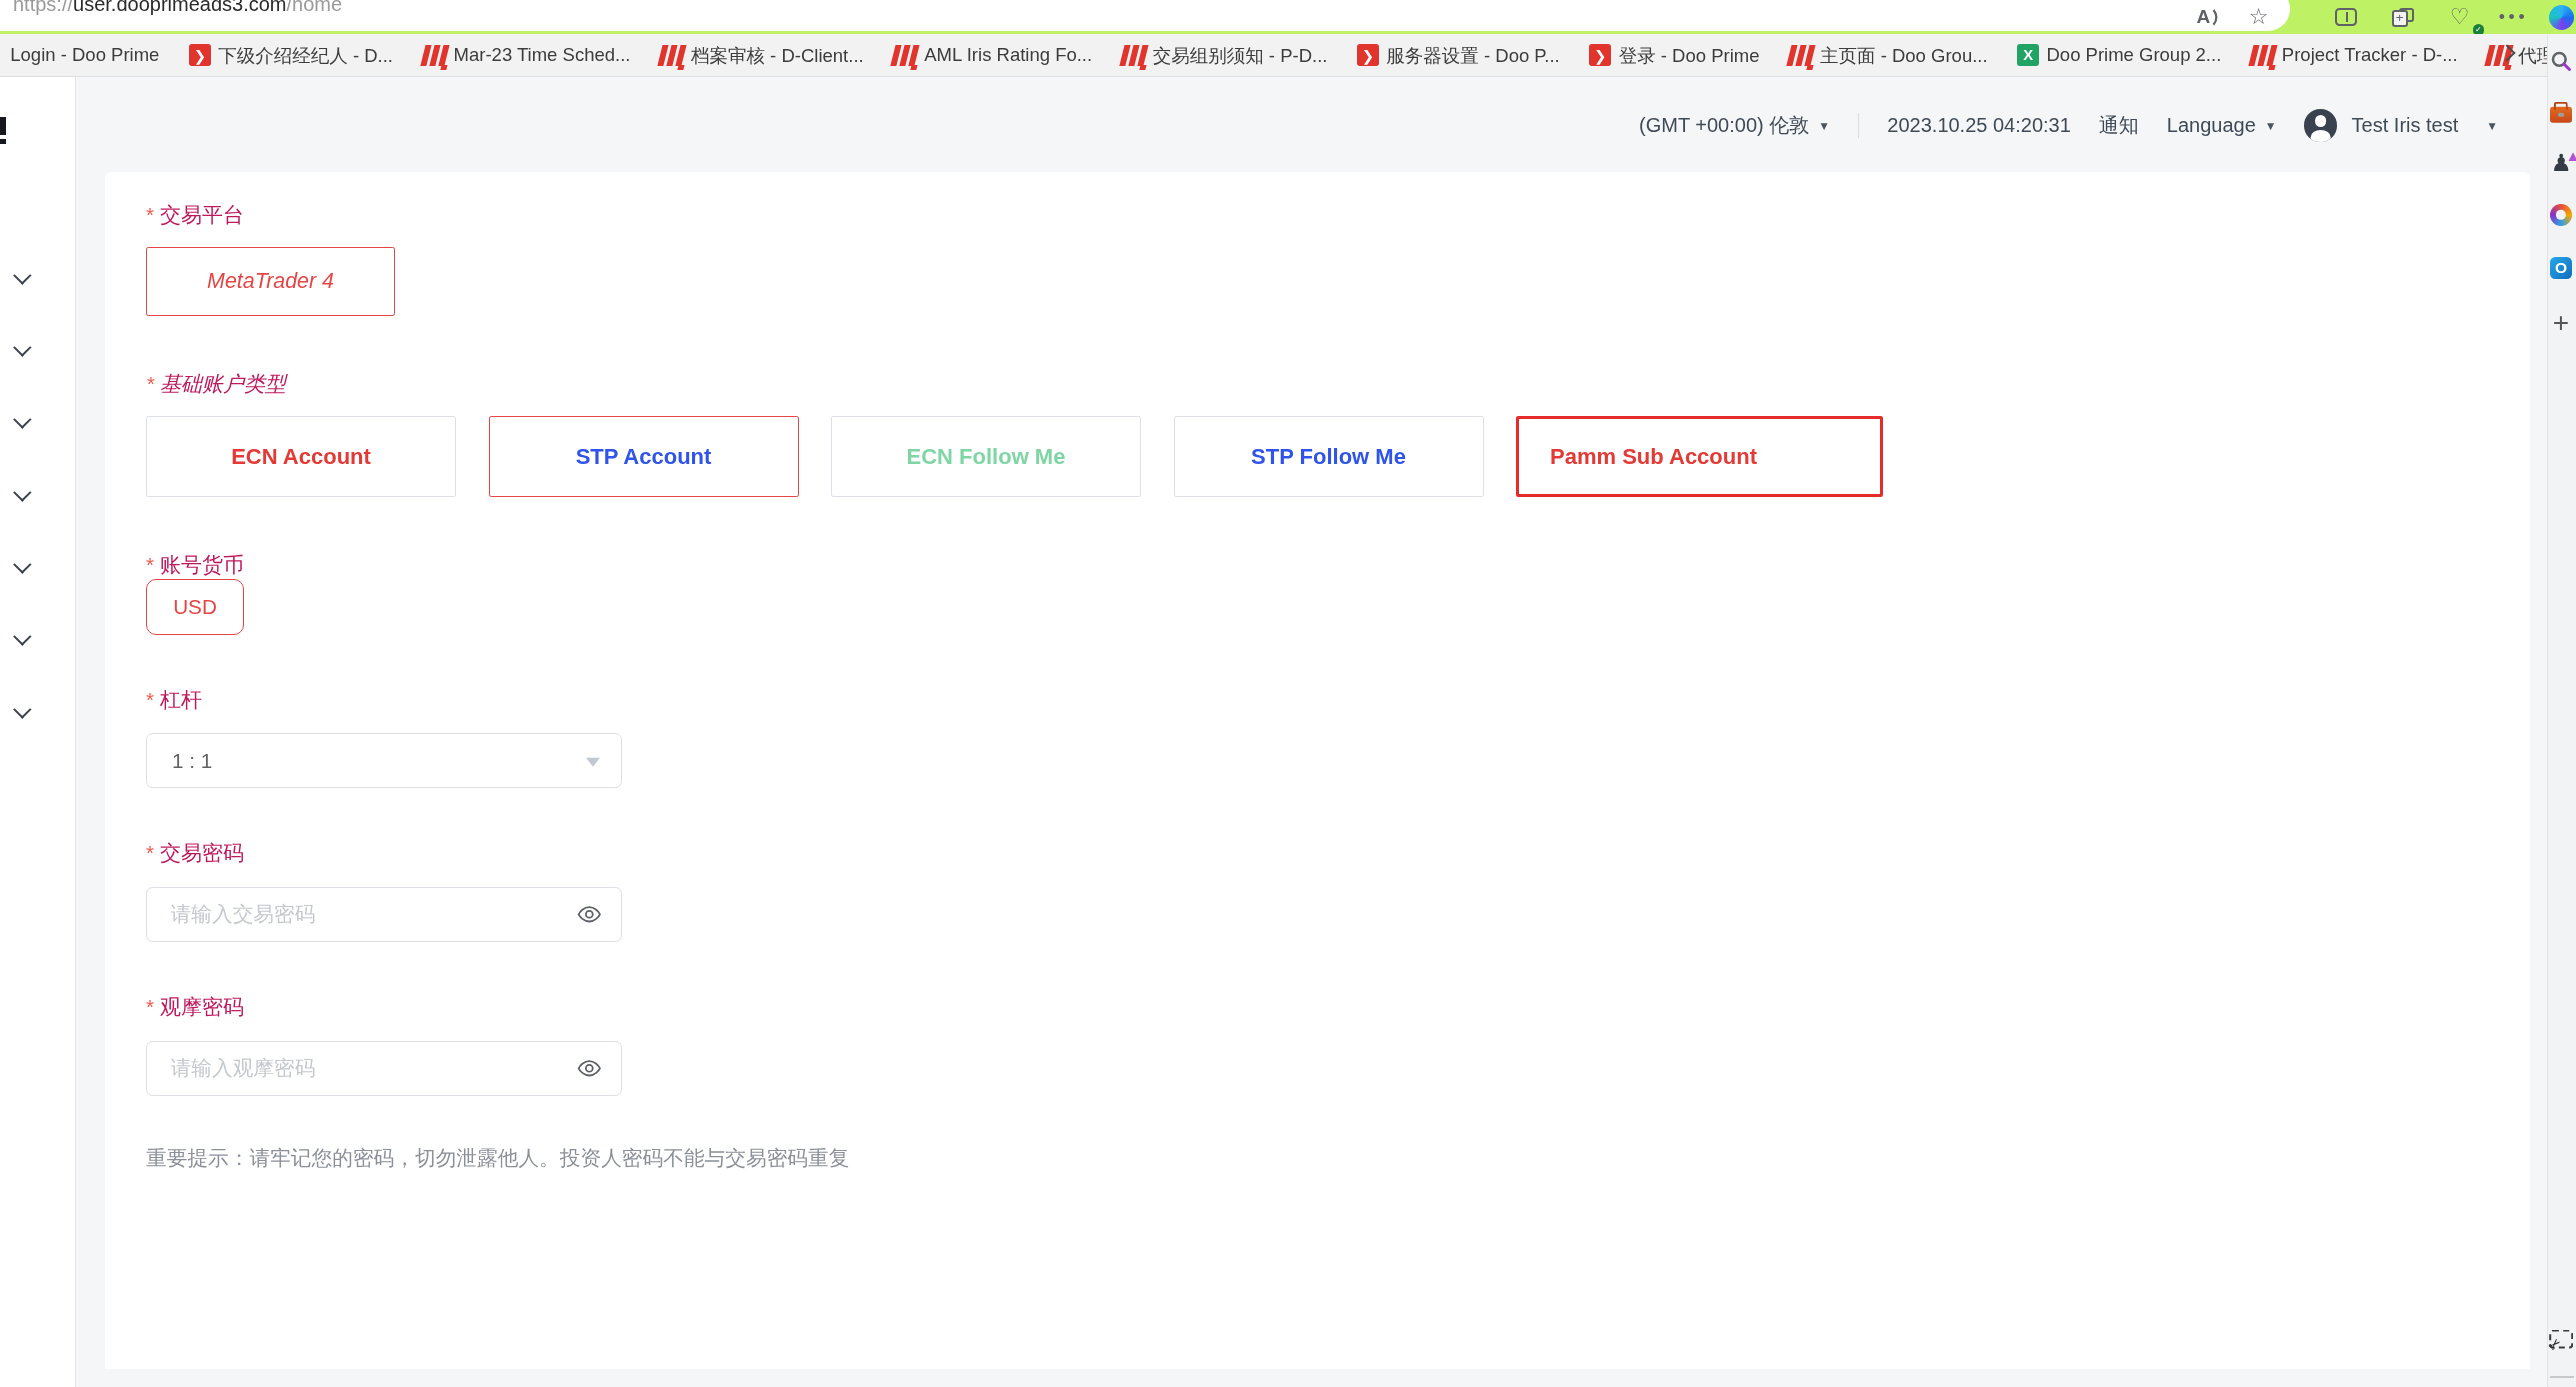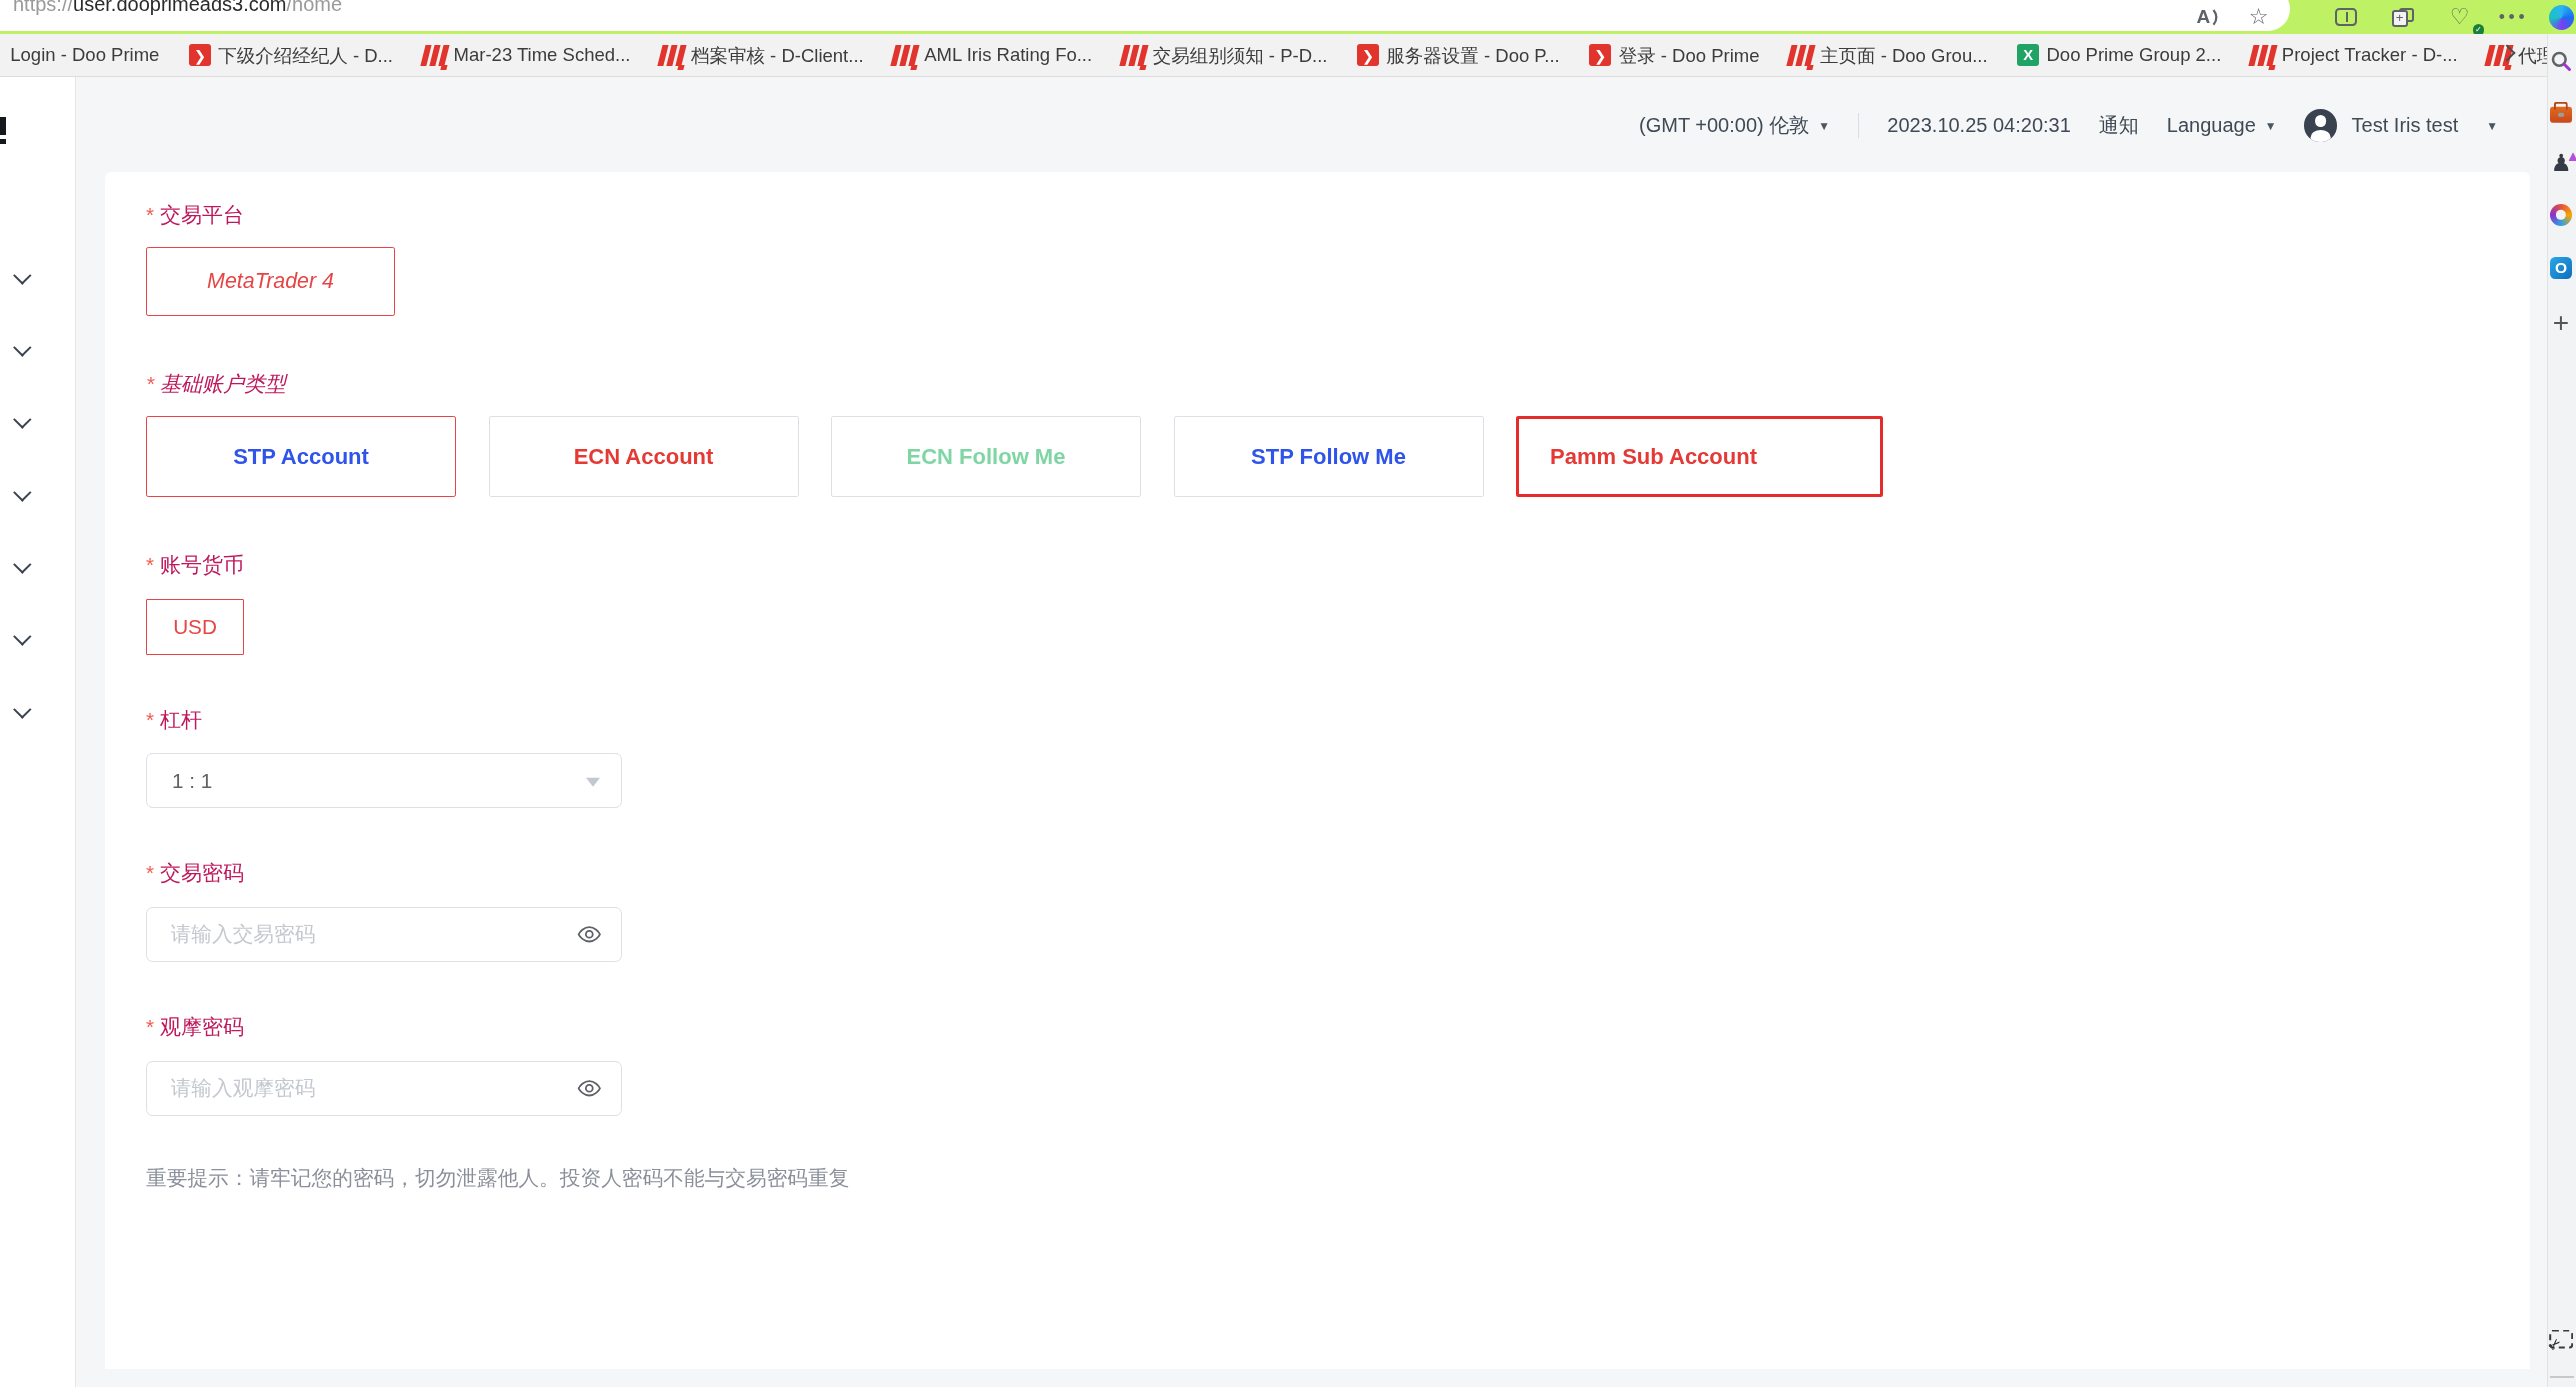--- a/index.html
+++ b/index.html
@@ -78,21 +78,21 @@
   .mt-btn { width:249px; height:69px; font-size:21.4px; color:#606266; }
   .mt-btn.sel { color:#e64545; }
   .acct-row { margin-top:18.5px; gap:32.5px; }
   .acct-btn { width:310px; height:81px; font-size:22px; font-weight:bold; }
   .acct-btn.hl { width:367px; border:3.7px solid #e62b2b; justify-content:flex-start; padding-left:31px; }
   .lbl-2 { margin-top:55px;font-style:italic; }
   .lbl-3 { margin-top:55px; }
   .lbl-4 { margin-top:52px; }
   .lbl-5 { margin-top:52px; }
   .lbl-6 { margin-top:52px; }
-  .usd-btn { margin-top:20px; width:98px; height:56px; font-size:20.7px; color:#e64545; border-color:#e64545; border-radius:1px; }
+  .usd-btn { width:98px; height:56px; font-size:20.7px; color:#e64545; border-color:#e64545; border-radius:10px; }
 
   .select-box { margin-top:20px; width:476px; height:55px; border:1.5px solid #dcdfe6; border-radius:6.6px;
     display:flex; align-items:center; padding:0 22px 0 25px; font-size:20.7px; color:#606266; position:relative; cursor:pointer; }
   .select-caret { position:absolute; right:20.7px; top:50%; transform:translateY(-35%); width:0; height:0;
     border-left:7.4px solid transparent; border-right:7.4px solid transparent; border-top:9.6px solid #c3c7cf; }
 
   .pw-wrap { margin-top:20px; position:relative; width:476px; height:55px; }
   .pw-input { width:476px; height:55px; border:1.5px solid #dcdfe6; border-radius:6.6px; font-size:20.7px; color:#333;
     padding:0 70px 0 23.6px; outline:none; font-family:inherit; background:#fff; }
   .pw-input::placeholder { color:#c4c8cf; }
@@ -275,25 +275,25 @@
       <div class="opt-row mt-row">
         <div class="opt-btn mt-btn sel">
             <span>MetaTrader 4</span>
           </div>
       </div>
 
       <div class="field-label req lbl-2">
           <span>基础账户类型</span>
         </div>
       <div class="opt-row acct-row">
+        <div class="opt-btn acct-btn">
+            <span style="color: rgb(229, 57, 53);">ECN Account</span>
+          </div>
         <div class="opt-btn acct-btn sel">
             <span style="color: rgb(47, 84, 235);">STP Account</span>
-          </div>
-        <div class="opt-btn acct-btn">
-            <span style="color: rgb(229, 57, 53);">ECN Account</span>
           </div>
         <div class="opt-btn acct-btn">
             <span style="color: rgb(127, 214, 164);">ECN Follow Me</span>
           </div>
         <div class="opt-btn acct-btn">
             <span style="color: rgb(47, 84, 235);">STP Follow Me</span>
           </div>
         <div class="opt-btn acct-btn hl">
             <span style="color: rgb(229, 57, 53);">Pamm Sub Account</span>
           </div>

